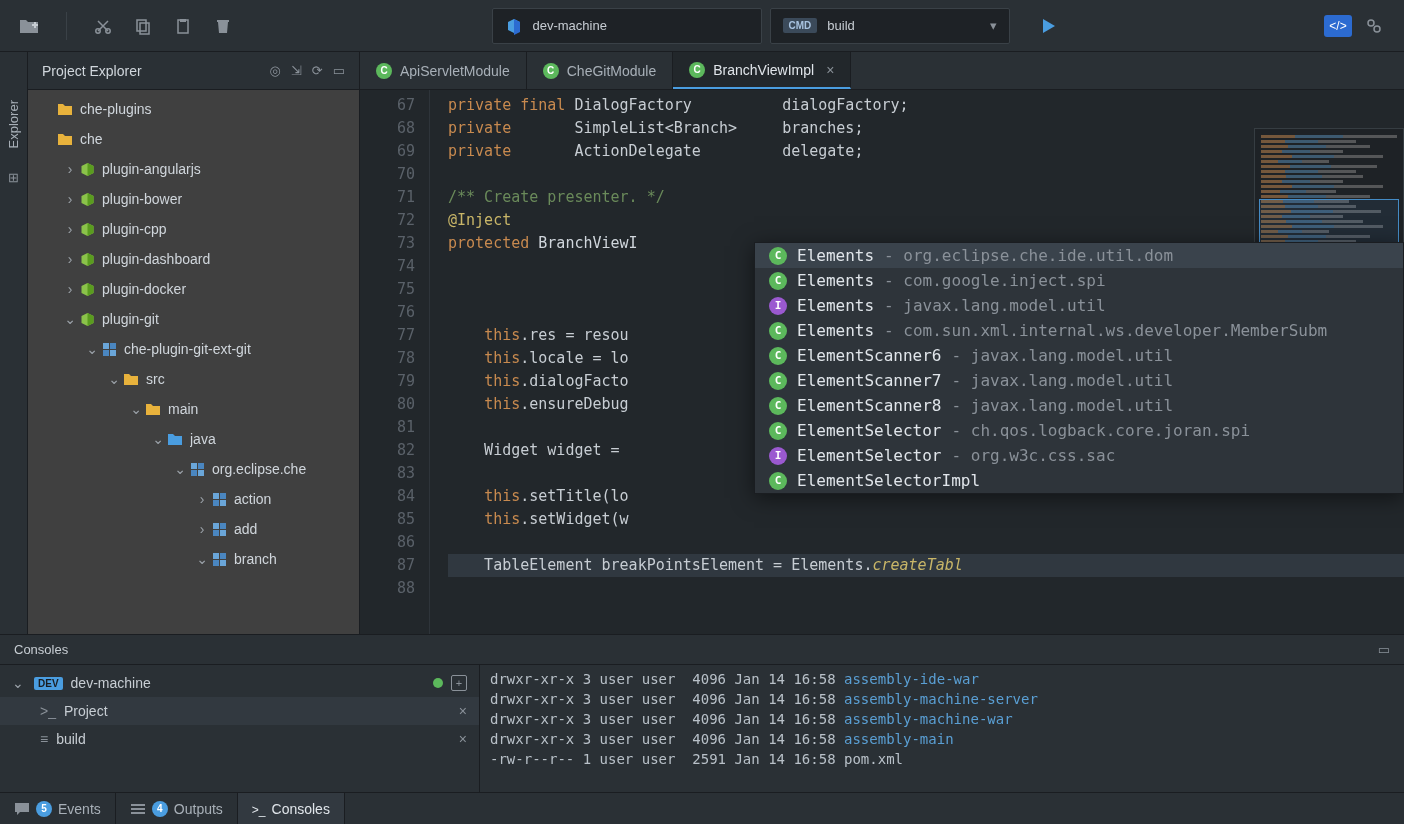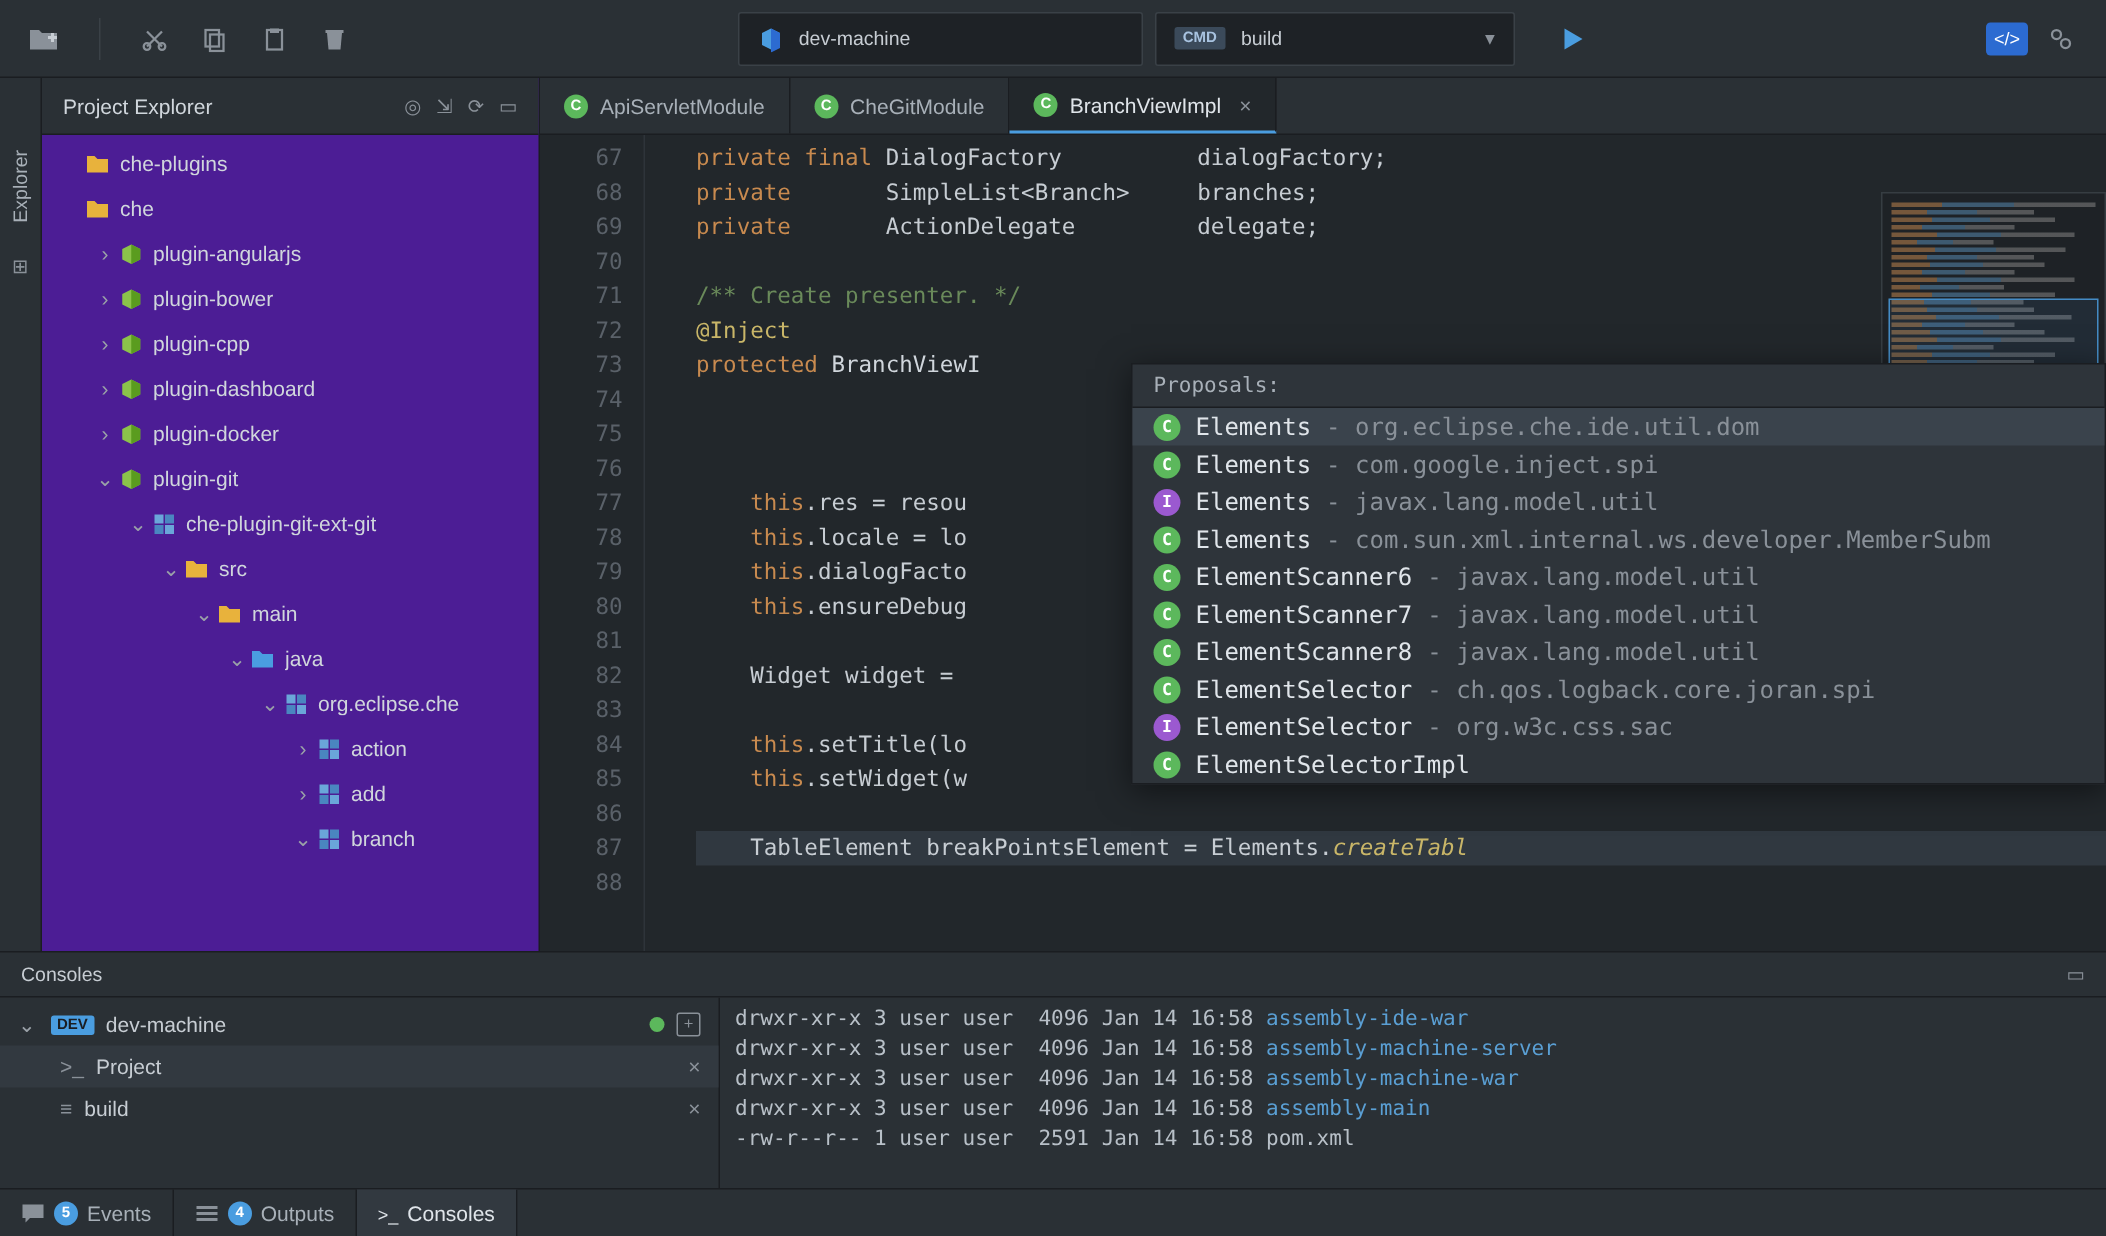--- a/index.html
+++ b/index.html
@@ -14,38 +14,38 @@
 .cmd-select { width: 240px; position: relative; }
 .run-btn { width: 44px; height: 36px; display: inline-flex; align-items: center; justify-content: center; cursor: pointer; margin-left: 8px; }
 .chevron-down { margin-left: auto; color: #8a9199; }
 .right-badge { margin-left: auto; display: flex; align-items: center; gap: 8px; }
 .code-badge { background: #2c6bd1; color: #fff; width: 28px; height: 22px; border-radius: 3px; display: inline-flex; align-items: center; justify-content: center; font-size: 12px; }
 
 .main-area { display: flex; height: 582px; }
 .vert-tab { width: 28px; background: #2a3035; border-right: 1px solid #1a1d21; display: flex; flex-direction: column; align-items: center; padding-top: 40px; }
 .vert-label { writing-mode: vertical-rl; transform: rotate(180deg); color: #a8b0b8; font-size: 13px; cursor: pointer; padding: 8px 2px; }
 
-.explorer { width: 332px; background: #4c1d95; border-right: 1px solid #1a1d21; display: flex; flex-direction: column; }
+.explorer { width: 332px; background: #404040; border-right: 1px solid #1a1d21; display: flex; flex-direction: column; }
 .explorer-header { height: 38px; display: flex; align-items: center; padding: 0 14px; border-bottom: 1px solid #1a1d21; background: #2a3035; }
 .explorer-title { flex: 1; font-size: 14px; color: #d0d6dc; }
 .explorer-icons { display: flex; gap: 10px; color: #8a9199; }
 .tree { flex: 1; overflow: auto; padding: 4px 0; }
 .tree-row { display: flex; align-items: center; height: 30px; padding-right: 10px; cursor: pointer; font-size: 14px; }
 .tree-toggle { width: 16px; display: inline-flex; justify-content: center; color: #9aa1a8; }
 .tree-icon { width: 18px; display: inline-flex; justify-content: center; margin-right: 6px; }
 .tree-label { color: #d0d6dc; white-space: nowrap; overflow: hidden; text-overflow: ellipsis; }
 
 .editor-area { flex: 1; display: flex; flex-direction: column; background: #22272b; position: relative; }
 .tabs { height: 38px; display: flex; align-items: stretch; background: #2a3035; border-bottom: 1px solid #1a1d21; }
 .tab { display: flex; align-items: center; padding: 0 16px; gap: 8px; border-right: 1px solid #1a1d21; cursor: pointer; font-size: 14px; color: #a8b0b8; position: relative; }
 .tab.active { border-bottom: 2px solid #4a9de0; color: #e0e5ea; background: #22272b; }
 .tab-icon-c { width: 16px; height: 16px; border-radius: 50%; background: #5cb85c; color: #fff; display: inline-flex; align-items: center; justify-content: center; font-size: 10px; font-weight: 700; }
 .tab-close { color: #8a9199; font-size: 14px; margin-left: 4px; }
 
-.editor-body { flex: 1; display: flex; overflow: hidden; font-family: "Menlo", "Consolas", monospace; font-size: 15px; position: relative; gap: 16px; }
+.editor-body { flex: 1; display: flex; overflow: hidden; font-family: "Menlo", "Consolas", monospace; font-size: 15px; position: relative; }
 .gutter { width: 70px; background: #22272b; border-right: 1px solid #2e343a; color: #5a6169; text-align: right; padding-right: 14px; padding-top: 4px; line-height: 23px; }
 .code { flex: 1; padding: 4px 0 4px 18px; line-height: 23px; white-space: pre; overflow: hidden; }
 .kw-mod { color: #c88a4f; }
 .kw-type { color: #d0d6dc; }
 .kw-comment { color: #6a8a5a; }
 .kw-ann { color: #c9b668; }
 .kw-this { color: #c88a4f; }
 .kw-method-it { color: #c9b668; font-style: italic; }
 
 .minimap { position: absolute; right: 0; top: 38px; width: 150px; height: 190px; background: #1e2226; border: 1px solid #3a4147; opacity: 0.85; }
@@ -407,21 +407,20 @@
           <div class="mm-line" style="width:90%"></div>
             <div class="mm-line" style="width:50%"></div>
             <div class="mm-line" style="width:80%"></div>
           <div class="mm-line" style="width:70%"></div>
             <div class="mm-line" style="width:85%"></div>
             <div class="mm-line" style="width:60%"></div>
         </div>
         <div class="mm-highlight"></div>
       </div>
       <div class="proposals" id="proposals">
-        <div class="proposals-header">Proposals:</div>
         <div id="proposals-list">
             <div class="prop-item sel">
               <span class="prop-icon prop-c">C</span>
               <span class="prop-name">Elements</span>
               <span class="prop-pkg"> - org.eclipse.che.ide.util.dom</span>
             </div>
             <div class="prop-item">
               <span class="prop-icon prop-c">C</span>
               <span class="prop-name">Elements</span>
               <span class="prop-pkg"> - com.google.inject.spi</span>

